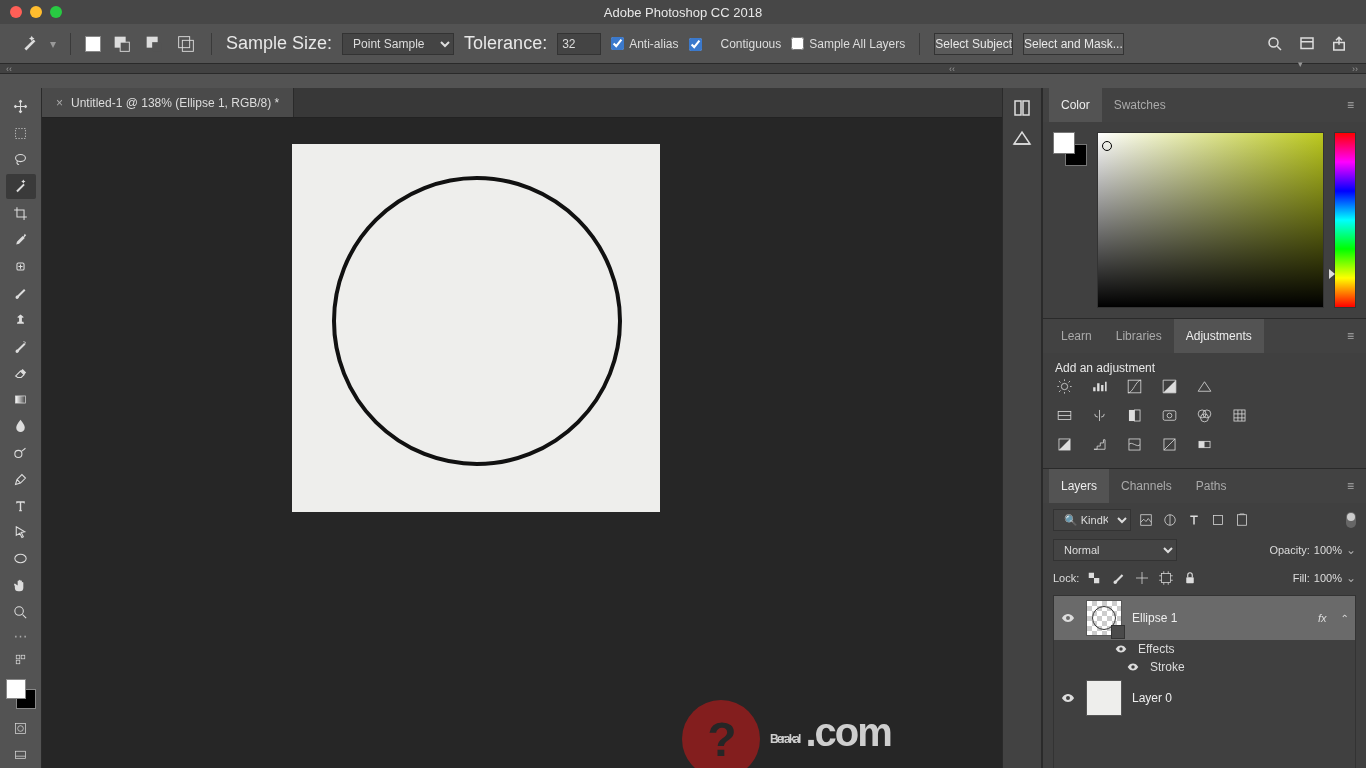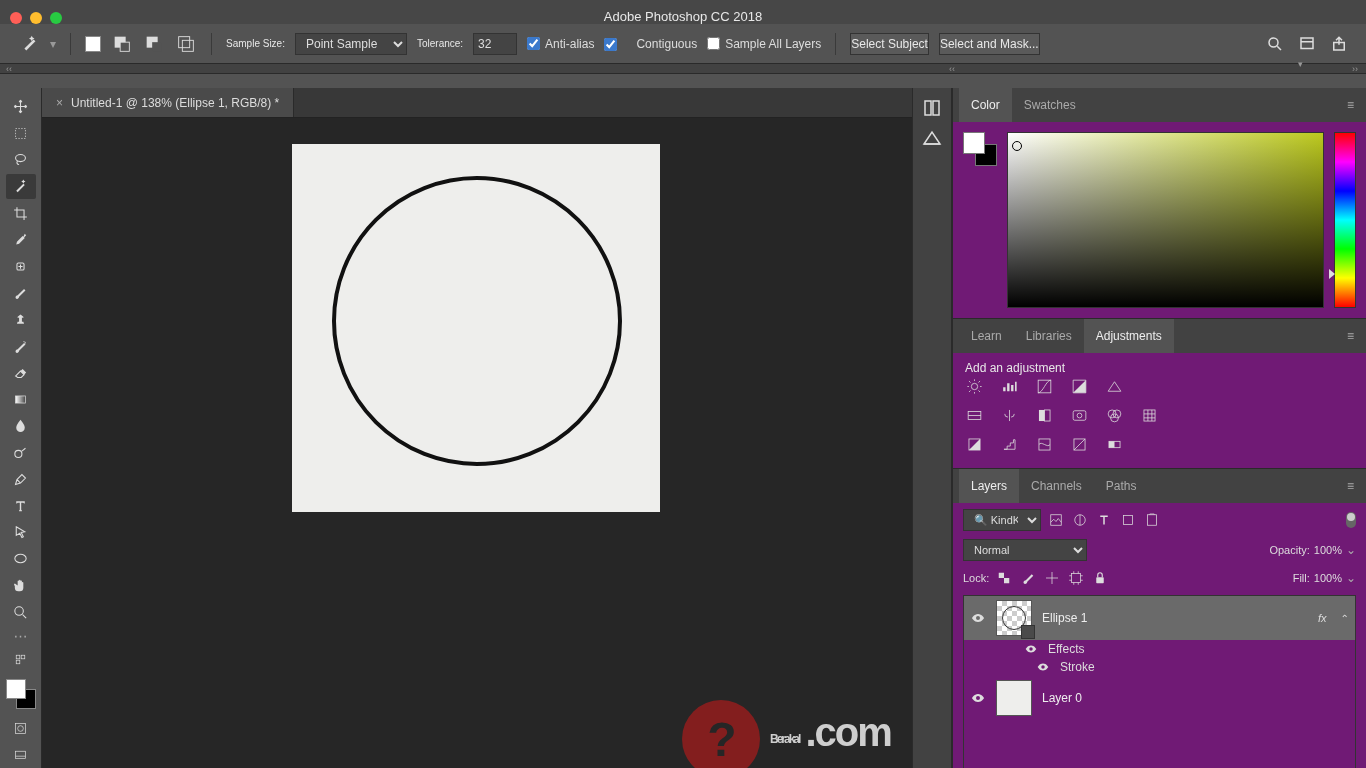--- a/index.html
+++ b/index.html
@@ -1,26 +1,26 @@
 <!DOCTYPE html>
 <html><head>
 <meta charset="utf-8">
 <style>
 *{margin:0;padding:0;box-sizing:border-box;font-family:-apple-system,"Helvetica Neue",Arial,sans-serif;font-size:12px;color:#ddd;user-select:none}
 body{width:1366px;height:768px;background:#535353;overflow:hidden;position:relative}
-.titlebar{height:24px;background:#474747;display:flex;align-items:flex-end;padding:0 10px;position:relative}
+.titlebar{height:24px;background:#474747;display:flex;align-items:center;padding:0 10px;position:relative}
 .traffic{display:flex;gap:8px}
 .tl{width:12px;height:12px;border-radius:50%}
 .tl.r{background:#ff5f57}.tl.y{background:#ffbd2e}.tl.g{background:#28ca42}
 .titlebar .title{position:absolute;left:50%;transform:translateX(-50%);color:#e8e8e8;font-size:13px}
 .mb-icon{width:22px;height:22px;display:flex;align-items:center;justify-content:center;color:#ddd}
 .mb-sep{width:1px;height:22px;background:#3a3a3a;margin:0 4px}
 .optbar{height:40px;background:#535353;display:flex;align-items:center;padding:0 18px;gap:10px;border-bottom:1px solid #2a2a2a}
 .opt-swatch{width:16px;height:16px;background:#fff;border:1px solid #888}
-.opt-label{color:#e8e8e8;font-size:10px}
+.opt-label{color:#e8e8e8;font-size:18px}
 select.opt-select{background:#444;color:#ddd;border:1px solid #333;height:22px;padding:0 6px;font-size:12px}
 input.opt-input{background:#444;color:#ddd;border:1px solid #333;height:22px;width:44px;padding:0 4px;font-size:12px}
 .chk{width:13px;height:13px;accent-color:#3b79cc}
 .btn{background:#5a5a5a;border:1px solid #333;padding:3px 0;color:#e8e8e8;font-size:12px;cursor:pointer}
 .opt-right{margin-left:auto;display:flex;gap:14px;align-items:center}
 .ri{width:18px;height:18px}
 .collapse-strip{height:10px;background:#424242;border-bottom:1px solid #2a2a2a;display:flex}
 .collapse-strip .notch{width:18px;display:flex;align-items:center;justify-content:center;color:#999;font-size:9px}
 .workspace{position:absolute;top:88px;left:0;right:0;bottom:0;display:flex}
 .toolbar{width:42px;background:#535353;border-right:1px solid #2a2a2a;display:flex;flex-direction:column;align-items:center;padding-top:6px;gap:1px}
@@ -34,21 +34,21 @@
 .tabbar{height:30px;background:#383838;display:flex;align-items:stretch;border-bottom:1px solid #222}
 .doctab{display:flex;align-items:center;padding:0 14px;background:#4a4a4a;gap:8px;border-right:1px solid #2a2a2a}
 .doctab .x{color:#aaa;cursor:pointer}
 .canvas-wrap{flex:1;position:relative;overflow:hidden}
 .canvas{position:absolute;top:26px;left:250px;width:368px;height:368px;background:#eeeeec}
 .circle{position:absolute;top:32px;left:40px;width:290px;height:290px;border:4px solid #111;border-radius:50%}
 .watermark{position:absolute;left:640px;top:582px;color:#8b1e1e;font-size:90px;font-weight:700;letter-spacing:-2px;opacity:.92;display:flex;align-items:center;gap:6px}
 .watermark .wq{width:78px;height:78px;border-radius:50%;background:#8b1e1e;display:flex;align-items:center;justify-content:center;color:#262626;font-size:48px;font-weight:900;margin-right:4px}
 .dock{width:40px;background:#424242;display:flex;flex-direction:column;align-items:center;padding-top:8px;gap:6px;border-left:1px solid #2a2a2a;border-right:1px solid #2a2a2a}
 .dock .dicon{width:24px;height:24px;display:flex;align-items:center;justify-content:center;color:#bbb}
-.panels{width:414px;background:#701a75;display:flex;flex-direction:column;border-left:1px solid #2a2a2a}
+.panels{width:324px;background:#404040;display:flex;flex-direction:column;border-left:1px solid #2a2a2a}
 .panel{border-bottom:1px solid #2a2a2a}
 .ptabs{height:34px;display:flex;align-items:center;padding:0 6px;background:#424242;position:relative}
 .ptab{padding:0 12px;height:100%;display:flex;align-items:center;color:#aaa;cursor:pointer;font-size:12px}
 .ptab.active{color:#eee;background:#535353}
 .pmenu{margin-left:auto;color:#aaa;padding:0 6px;cursor:pointer}
 .color-body{display:flex;padding:10px;gap:10px}
 .fb-small{position:relative;width:34px;height:34px}
 .fb-small .fg{position:absolute;top:0;left:0;width:22px;height:22px;background:#fff;border:1px solid #777}
 .fb-small .bg{position:absolute;bottom:0;right:0;width:22px;height:22px;background:#000;border:1px solid #777}
 .color-field{flex:1;height:176px;background:linear-gradient(to bottom,transparent,#000),linear-gradient(to right,#fff,#bcc91e);position:relative;border:1px solid #333}

